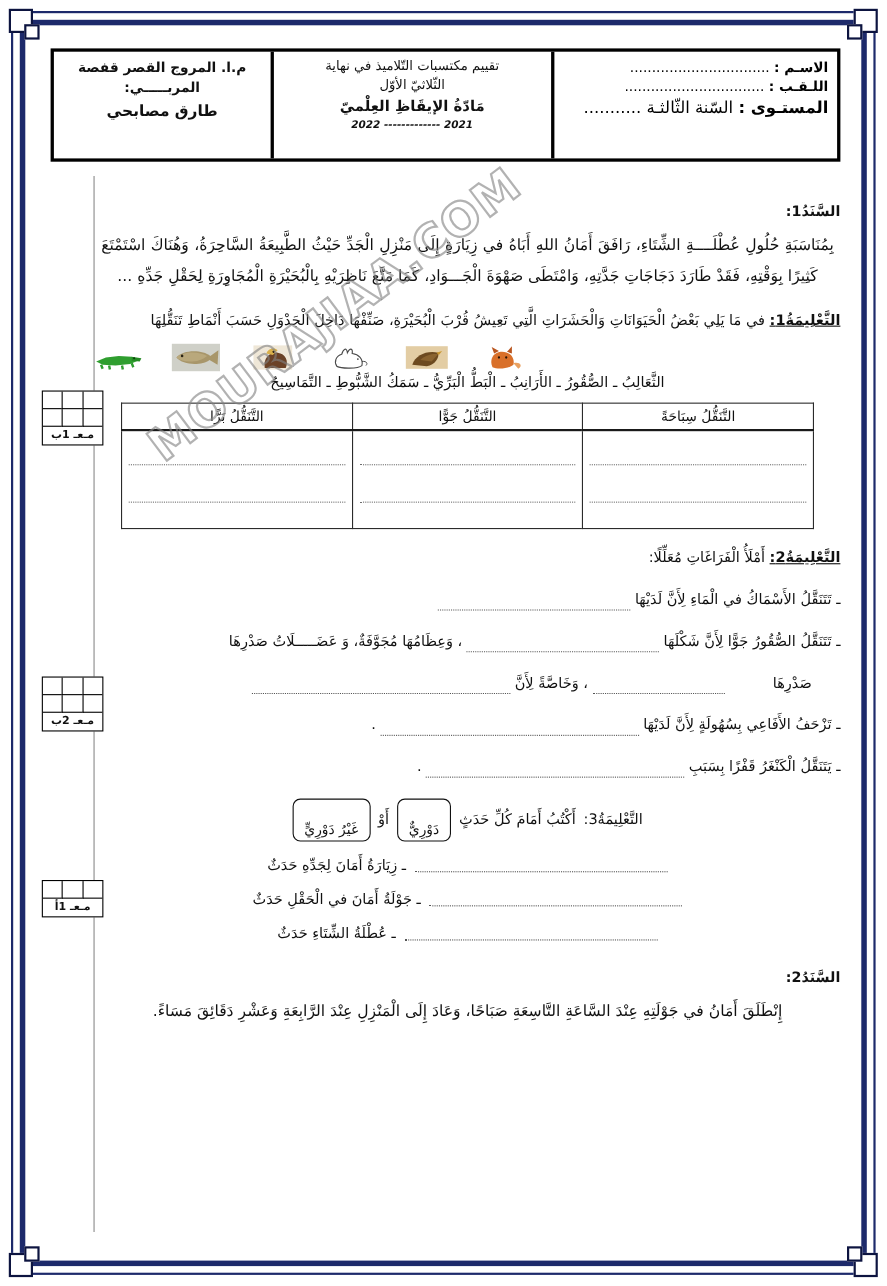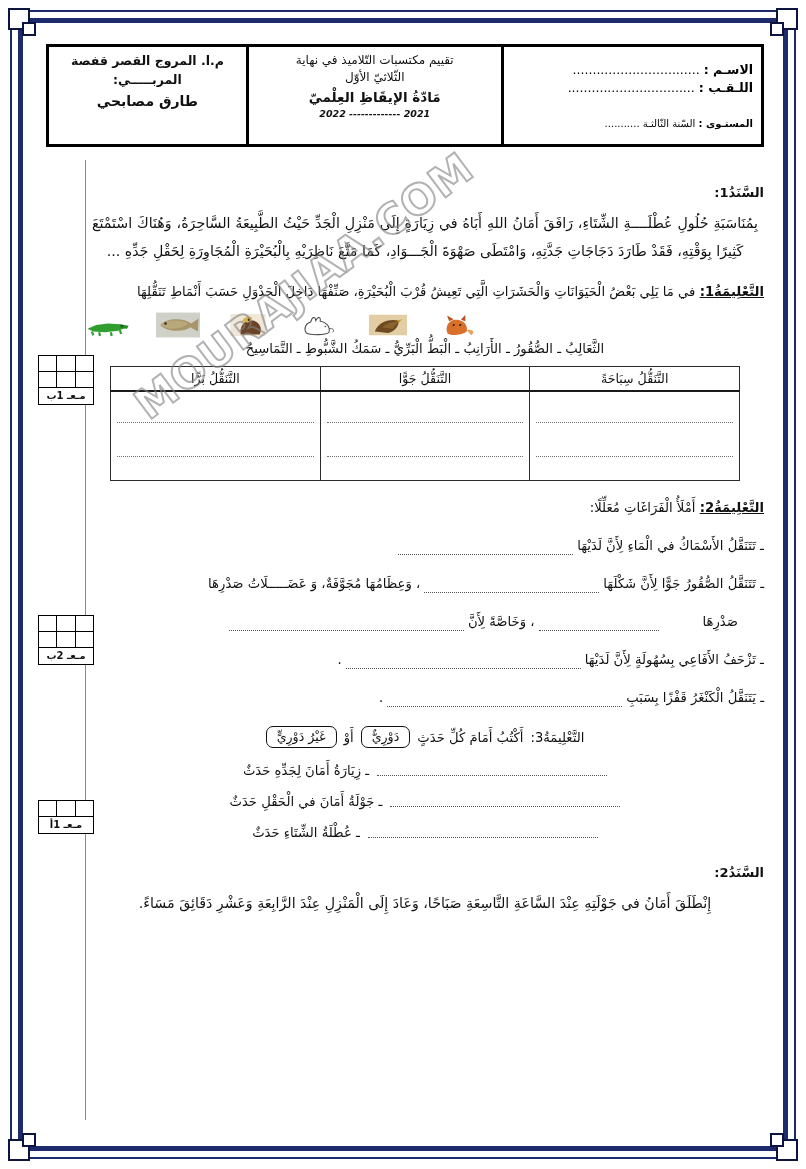--- a/index.html
+++ b/index.html
@@ -75,36 +75,35 @@
     box-sizing: border-box;
     background: #fff;
   }
   .hcell {
     box-sizing: border-box;
     padding: 5px 8px 4px 8px;
     display: flex;
     flex-direction: column;
     justify-content: flex-start;
   }
-  .hcell.right { width: 278px; border-left: 3px solid #000; justify-content: center; }
+  .hcell.right { width: 278px; border-left: 3px solid #000; }
   .hcell.mid   { width: 272px; border-left: 3px solid #000; text-align: center; align-items: center;}
   .hcell.left  { width: 210px; text-align: center; align-items: center; }
 
   .id-line {
     font-size: 12.5px;
     color: #000;
     white-space: nowrap;
     line-height: 1.45;
     letter-spacing: .5px;
   }
   .id-line .lbl { font-weight: 600; letter-spacing: 2px; }
   .id-dots { letter-spacing: 1.2px; }
   .lvl-line {
-    margin-top: 20px;
-    font-size: 10px;
+    font-size: 15px;
     white-space: nowrap;
   }
   .mid-l1 { font-size: 12px; line-height: 1.45; }
   .mid-l2 { font-size: 12px; line-height: 1.45; }
   .mid-l3 { font-size: 13.5px; font-weight: bold; line-height: 1.5; }
   .mid-l4 { font-size: 9.5px; font-weight: bold; font-style: italic; margin-top: 1px;}
   .left-l1 { font-size: 12.5px; font-weight: bold; line-height: 1.5; }
   .left-l2 { font-size: 12.5px; font-weight: bold; line-height: 1.5; letter-spacing: 1px;}
   .left-l3 { font-size: 14px; font-weight: bold; line-height: 1.6; }
 
@@ -235,21 +234,21 @@
     flex-direction: row;
     align-items: center;
     justify-content: center;
     gap: 7px;
     font-size: 13.2px;
     margin-top: 16px;
   }
   .chip {
     border: 1.6px solid #111;
     border-radius: 7px;
-    padding: 2px 10px 3px 10px;
+    padding: 19px 10px 3px 10px;
     font-size: 12.6px;
     white-space: nowrap;
     background: #fff;
   }
 
   .item-line {
     display: flex;
     flex-direction: row;
     align-items: baseline;
     justify-content: center;

